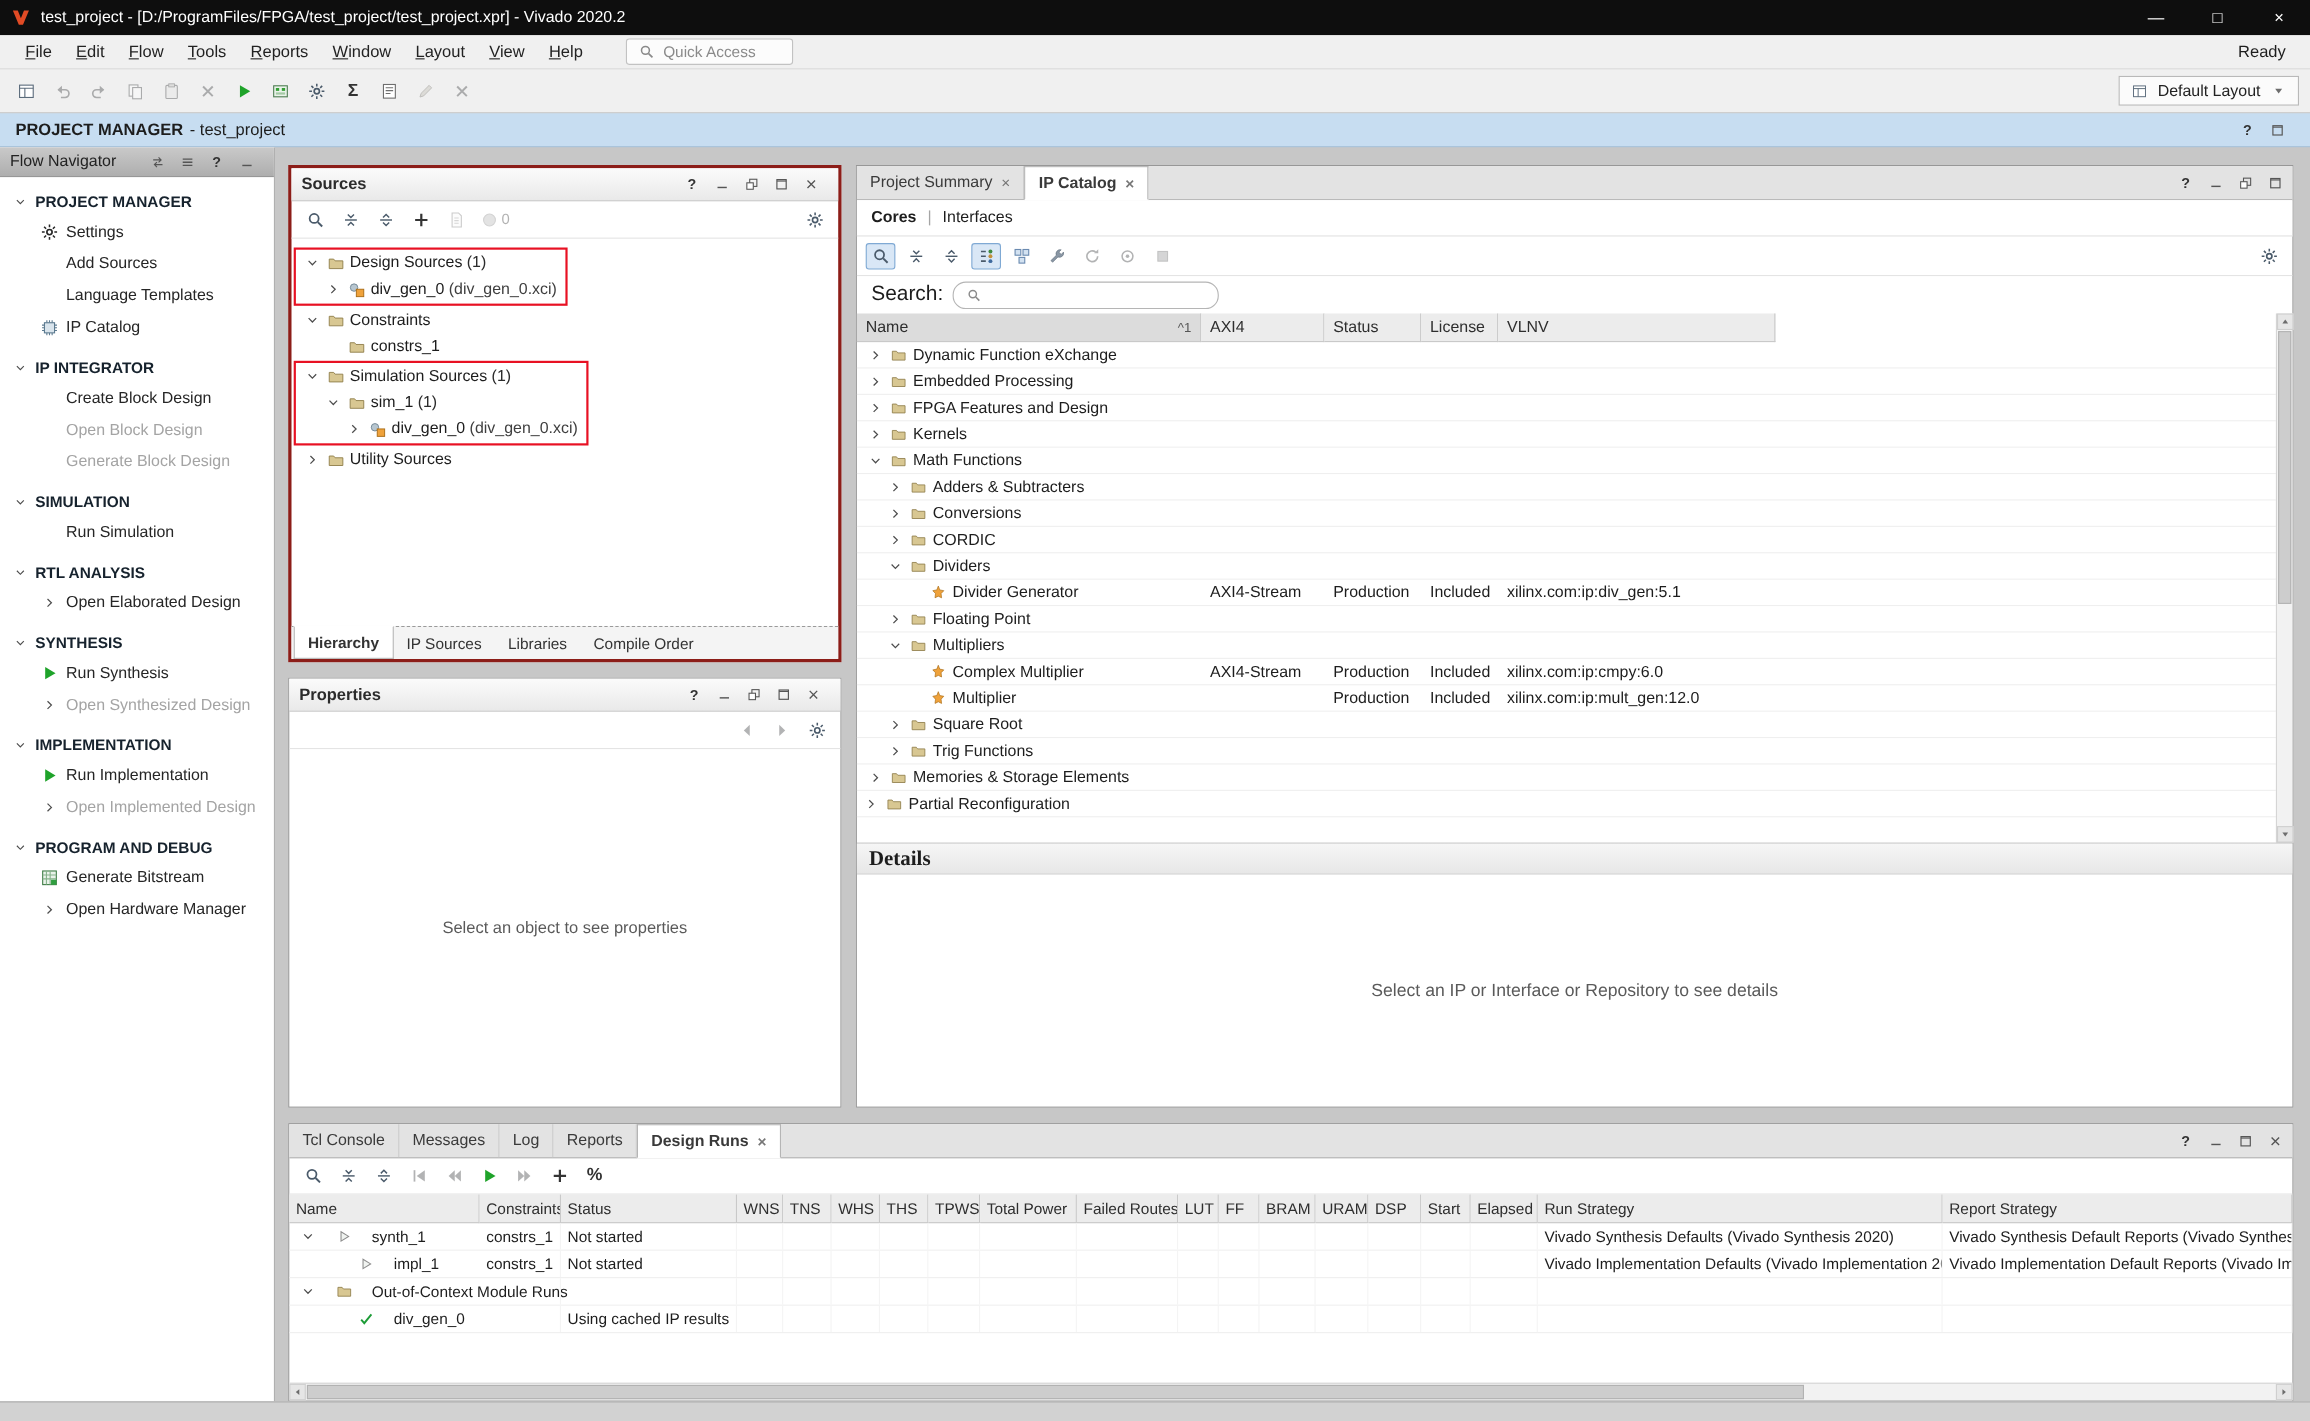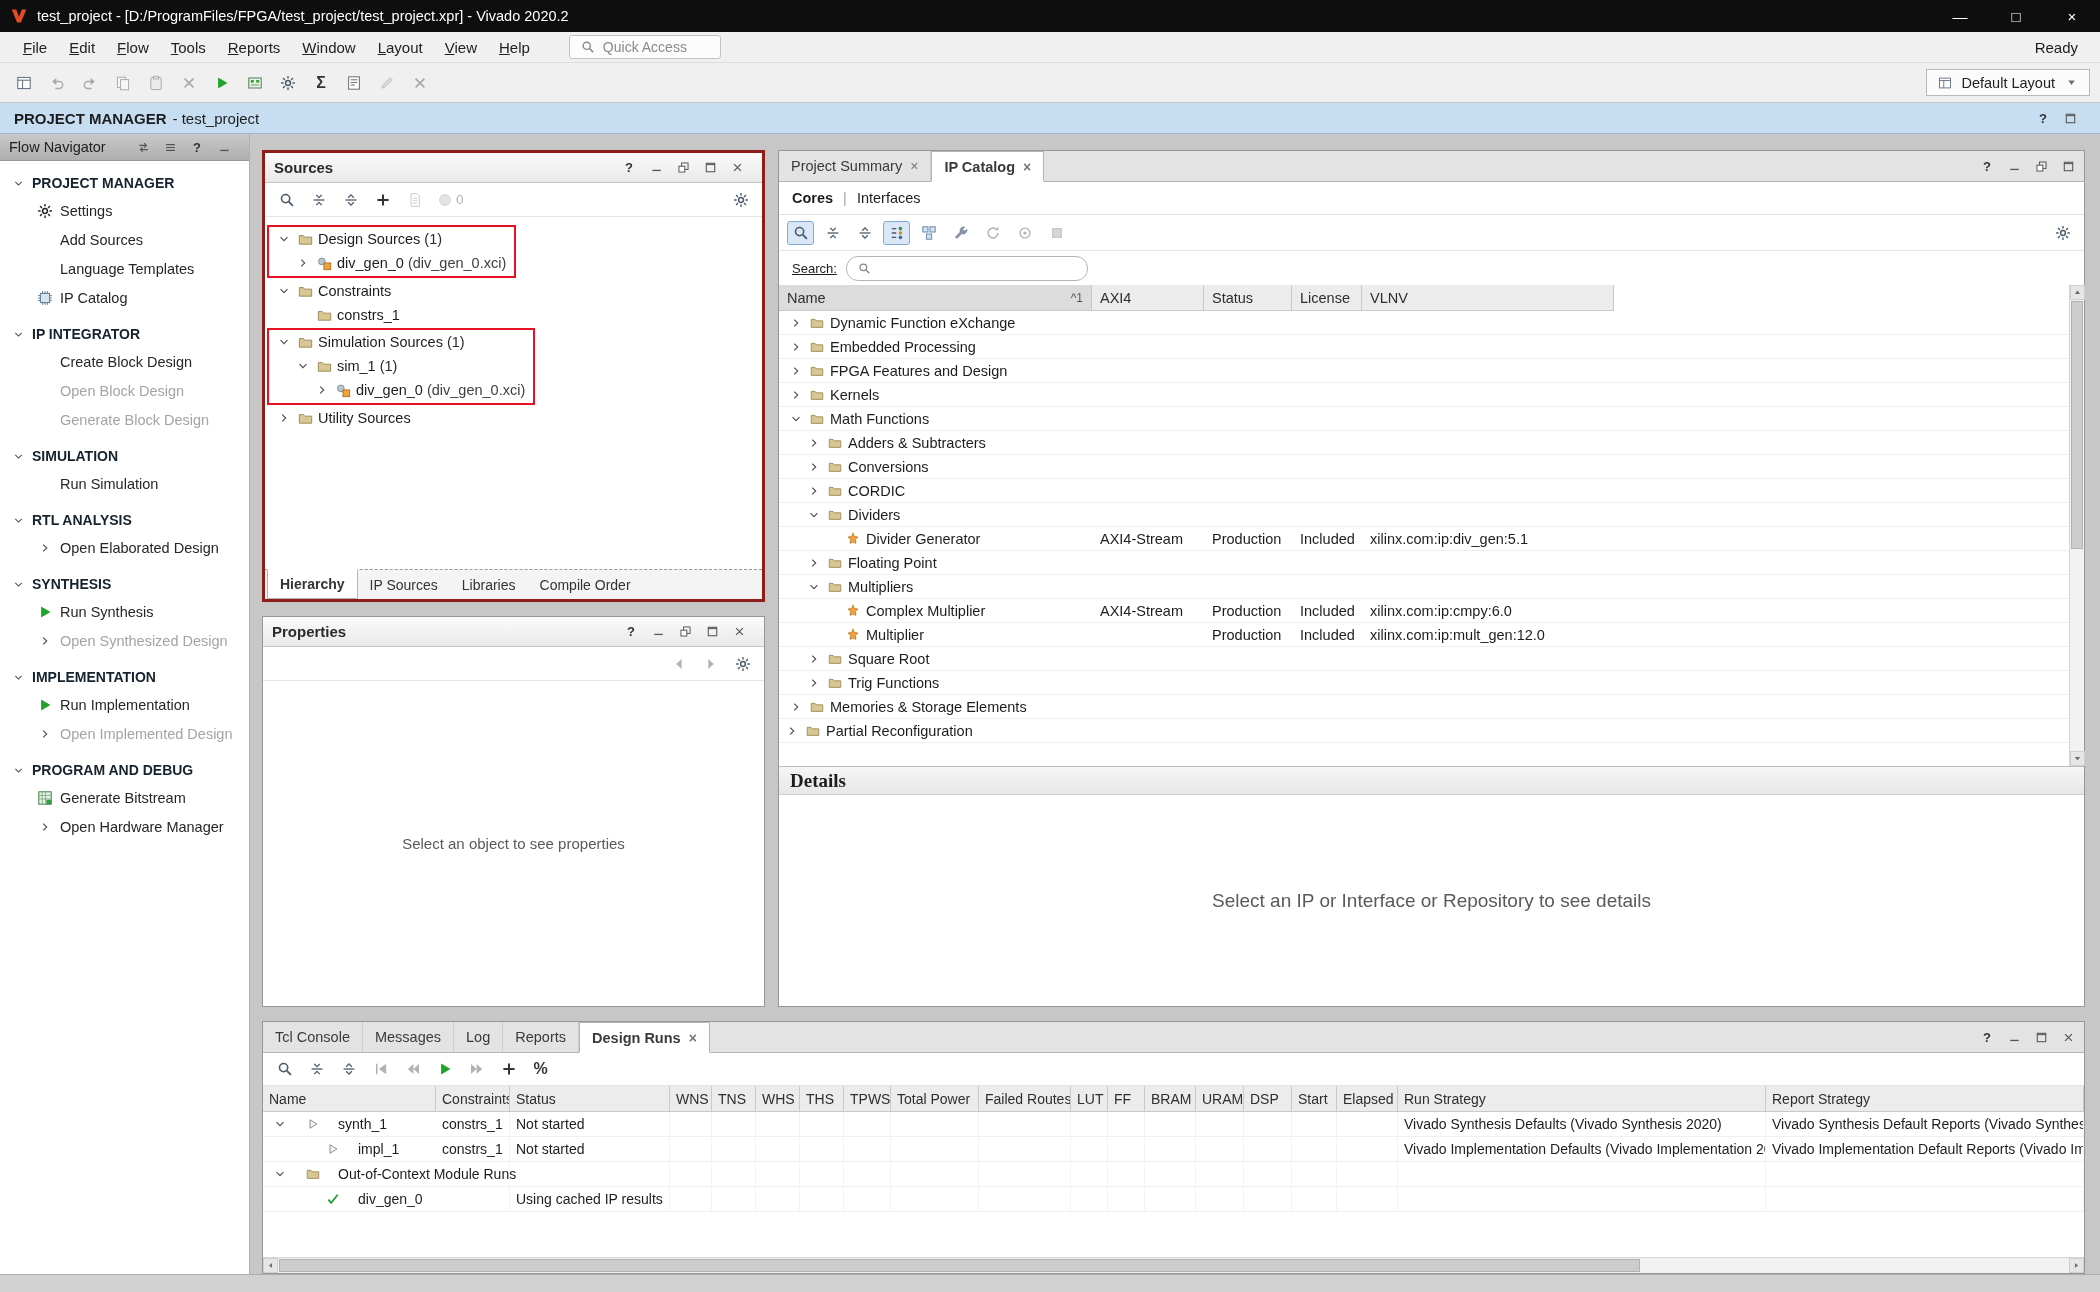--- a/index.html
+++ b/index.html
@@ -101,37 +101,37 @@
 .tab.active{background:#fff;font-weight:bold;border:1px solid #b5b5b5;border-bottom:1px solid #fff;margin-bottom:-1px;z-index:2;}
 .tab-close{color:#777;font-size:14px;}
 
 
 .catalog-panel{flex:1;}
 .subnav{height:33px;display:flex;align-items:center;gap:10px;padding:0 13px;border-bottom:1px solid #e2e2e2;background:#fff;flex:0 0 auto;font-size:14.5px;}
 .subnav .sep{color:#a5a5a5;}
 .subnav .sub.active{font-weight:bold;}
 .cat-toolbar{height:36px;}
 .search-row{height:34px;display:flex;align-items:center;gap:9px;padding:0 13px;flex:0 0 auto;}
-.search-label{font-size:13px;text-decoration:underline;}
+.search-label{font-size:19px;}
 .search-box{width:242px;height:25px;border:1px solid #b5b5b5;border-radius:12px;display:flex;align-items:center;padding:0 9px;gap:6px;color:#8a8a8a;background:#fff;}
 .search-box .ic svg{width:13px;height:13px;}
 .cat-zone{flex:1;display:flex;min-height:0;}
 .cat-main{flex:1;display:flex;flex-direction:column;min-width:0;}
 .cat-header{display:grid;grid-template-columns:var(--cat-cols);height:26px;flex:0 0 auto;}
 .hc{background:#ececec;border-right:1px solid #c9c9c9;border-bottom:1px solid #c9c9c9;padding:0 8px;display:flex;align-items:center;font-size:14.5px;color:#2e2e2e;}
 .hc.sorted{background:#dcdcdc;justify-content:space-between;}
 .sort-ind{font-size:12px;color:#555;}
 .cat-row{display:grid;grid-template-columns:var(--cat-cols);height:24px;border-bottom:1px solid #efefef;align-items:center;font-size:14.5px;}
 .cat-row .cell{padding:0 8px;white-space:nowrap;overflow:hidden;height:100%;display:flex;align-items:center;}
 .cat-row .name-cell{gap:4px;}
 .cat-row .ic svg{width:14px;height:14px;}
 .cat-fill{flex:1;}
 .details{height:240px;border-top:1px solid #bdbdbd;display:flex;flex-direction:column;flex:0 0 auto;}
 .details-header{height:28px;background:linear-gradient(#f6f6f6,#e7e7e7);border-bottom:1px solid #cdcdcd;display:flex;align-items:center;padding:0 11px;font-weight:bold;font-size:19px;flex:0 0 auto;font-family:Liberation Serif, serif;}
-.details-body{flex:1;display:flex;align-items:center;justify-content:center;color:#5a5a5a;font-size:19px;}
+.details-body{flex:1;display:flex;align-items:center;justify-content:center;color:#5a5a5a;font-size:16px;}
 
 
 .vscroll{width:15px;border-left:1px solid #d5d5d5;background:#f2f2f2;display:flex;flex-direction:column;flex:0 0 auto;}
 .hscroll{height:16px;border-top:1px solid #d5d5d5;background:#f2f2f2;display:flex;flex:0 0 auto;}
 .arr{width:15px;height:15px;display:flex;align-items:center;justify-content:center;background:#e6e6e6;border:1px solid #cfcfcf;flex:0 0 auto;}
 .arr svg{width:9px;height:9px;}
 .track{position:relative;flex:1;}
 .thumb{position:absolute;background:#cdcdcd;border:1px solid #b2b2b2;}
 .vscroll .thumb{left:1px;right:1px;top:1px;height:55%;}
 .hscroll .thumb{top:1px;bottom:1px;left:1px;width:76%;}

